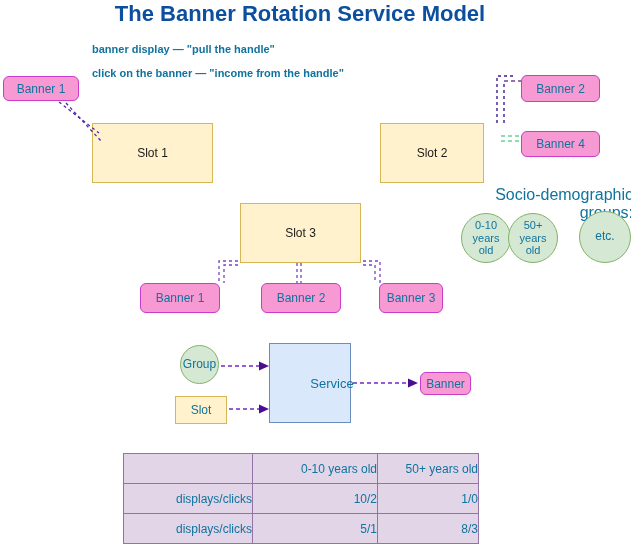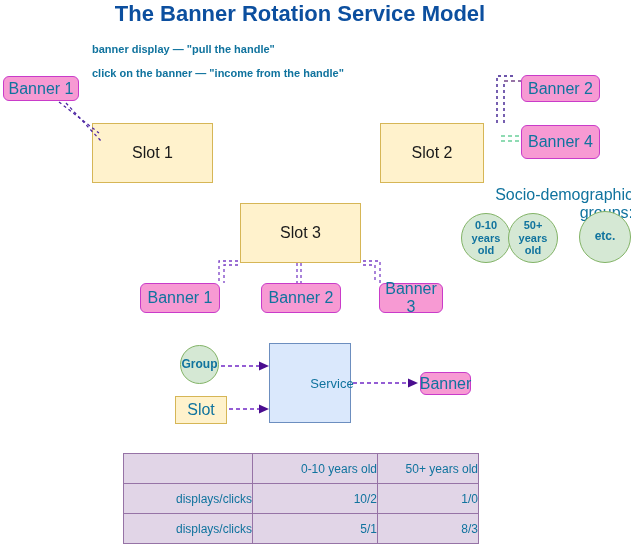--- a/index.html
+++ b/index.html
@@ -9,31 +9,31 @@
   }
   .title{
     position:absolute;left:0;top:0;width:600px;text-align:center;margin:0;
     font-size:22px;font-weight:bold;color:#0C4F9F;line-height:28px;
   }
   .note{
     position:absolute;left:92px;font-size:11px;font-weight:bold;color:#10739E;white-space:nowrap;
   }
   .node{
     position:absolute;display:flex;align-items:center;justify-content:center;
-    box-sizing:border-box;font-size:16px;color:#10739E;text-align:center;
+    box-sizing:border-box;font-size:12px;color:#10739E;text-align:center;
   }
   .banner{
     background:#F79AD3;border:1.5px solid #C93BC9;border-radius:6px;
   }
   .slot{
     background:#FFF2CC;border:1px solid #D6B656;color:#1a1a1a;
   }
   .circle{
     background:#D5E8D4;border:1px solid #82B366;border-radius:50%;
-    flex-direction:column;font-size:11px;line-height:1.15;font-weight:bold;
+    flex-direction:column;font-size:11px;line-height:1.15;
   }
   .service{
     background:#DAE8FC;border:1px solid #6C8EBF;font-size:13px;padding-left:44px;
   }
   .groups-heading{
     position:absolute;left:452px;top:186px;width:181px;text-align:right;
     font-size:16px;color:#10739E;
   }
   .slot-small{color:#10739E;}
   .connector-layer{
@@ -66,21 +66,21 @@
   </div>
 
   <div class="node slot" style="left:380px;top:123px;width:104px;height:60px">
     <span>Slot 2</span>
   </div>
 
   <div class="node banner" style="left:521px;top:75px;width:79px;height:27px">
     <span>Banner 2</span>
   </div>
 
-  <div class="node banner" style="left:521px;top:125px;width:79px;height:34px">
+  <div class="node banner" style="left:521px;top:131px;width:79px;height:26px">
     <span>Banner 4</span>
   </div>
 
   <div class="node slot" style="left:240px;top:203px;width:121px;height:60px">
     <span>Slot 3</span>
   </div>
 
   <div class="node banner" style="left:140px;top:283px;width:80px;height:30px">
     <span>Banner 1</span>
   </div>

